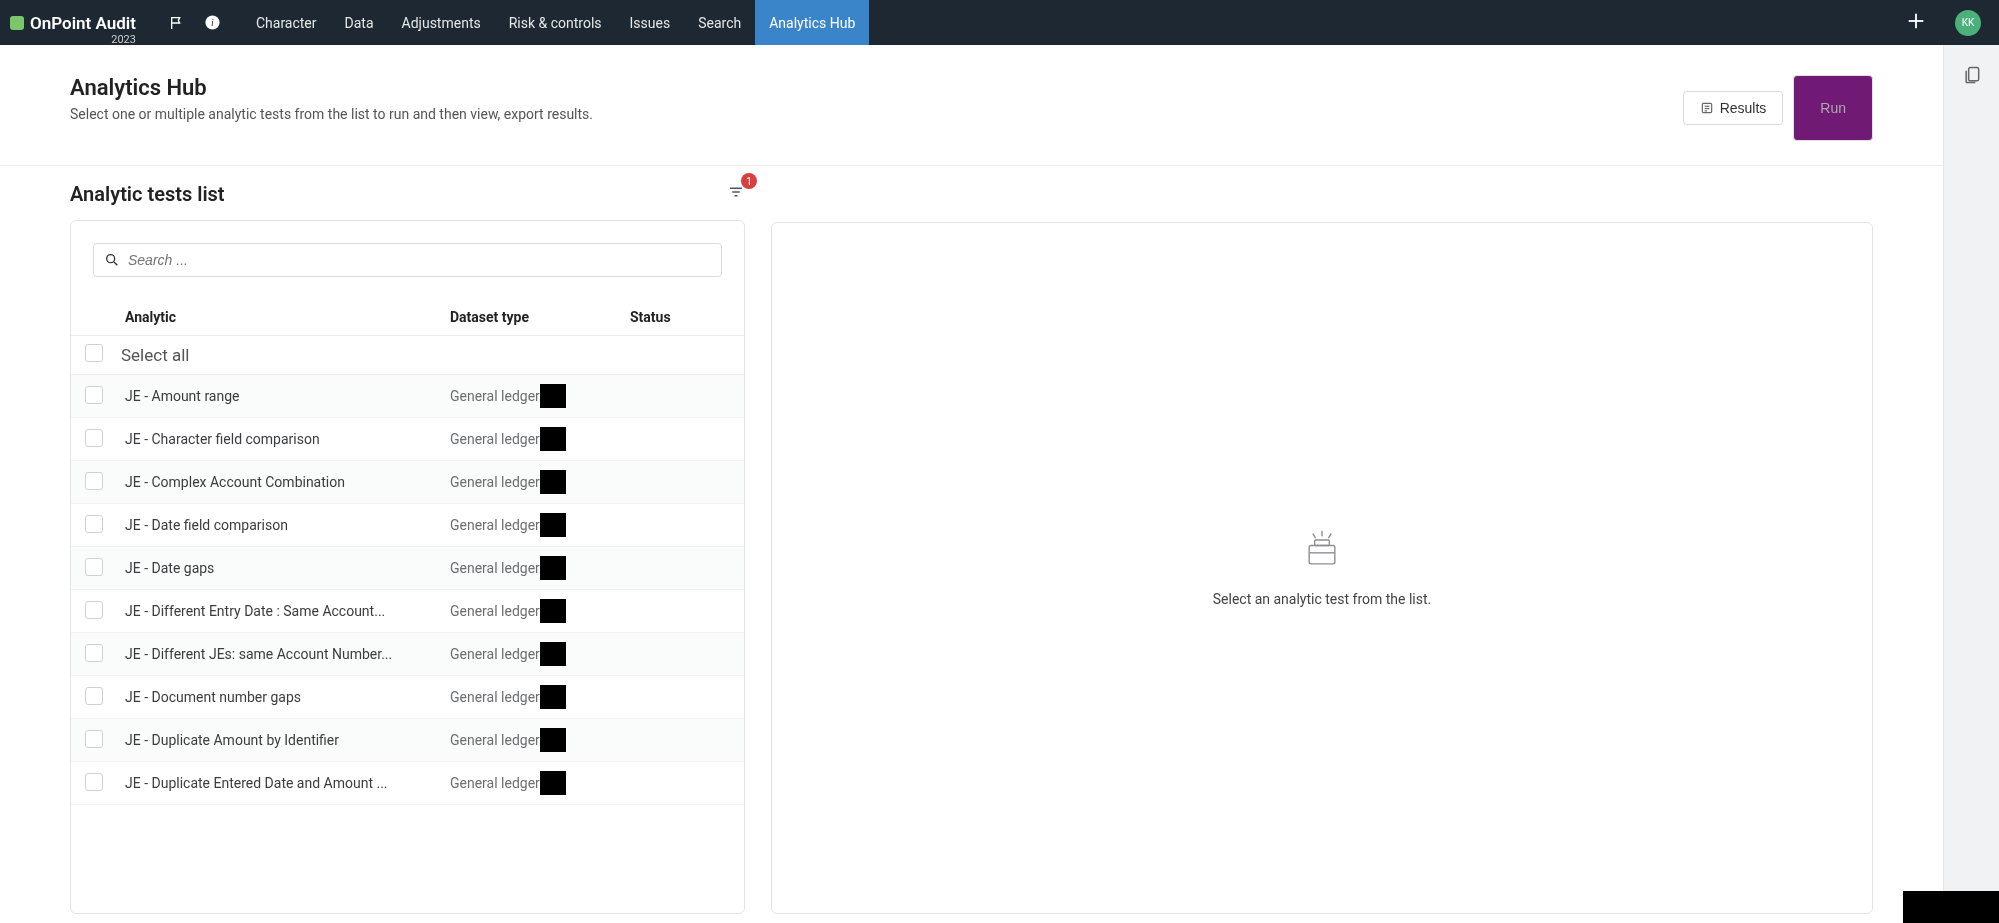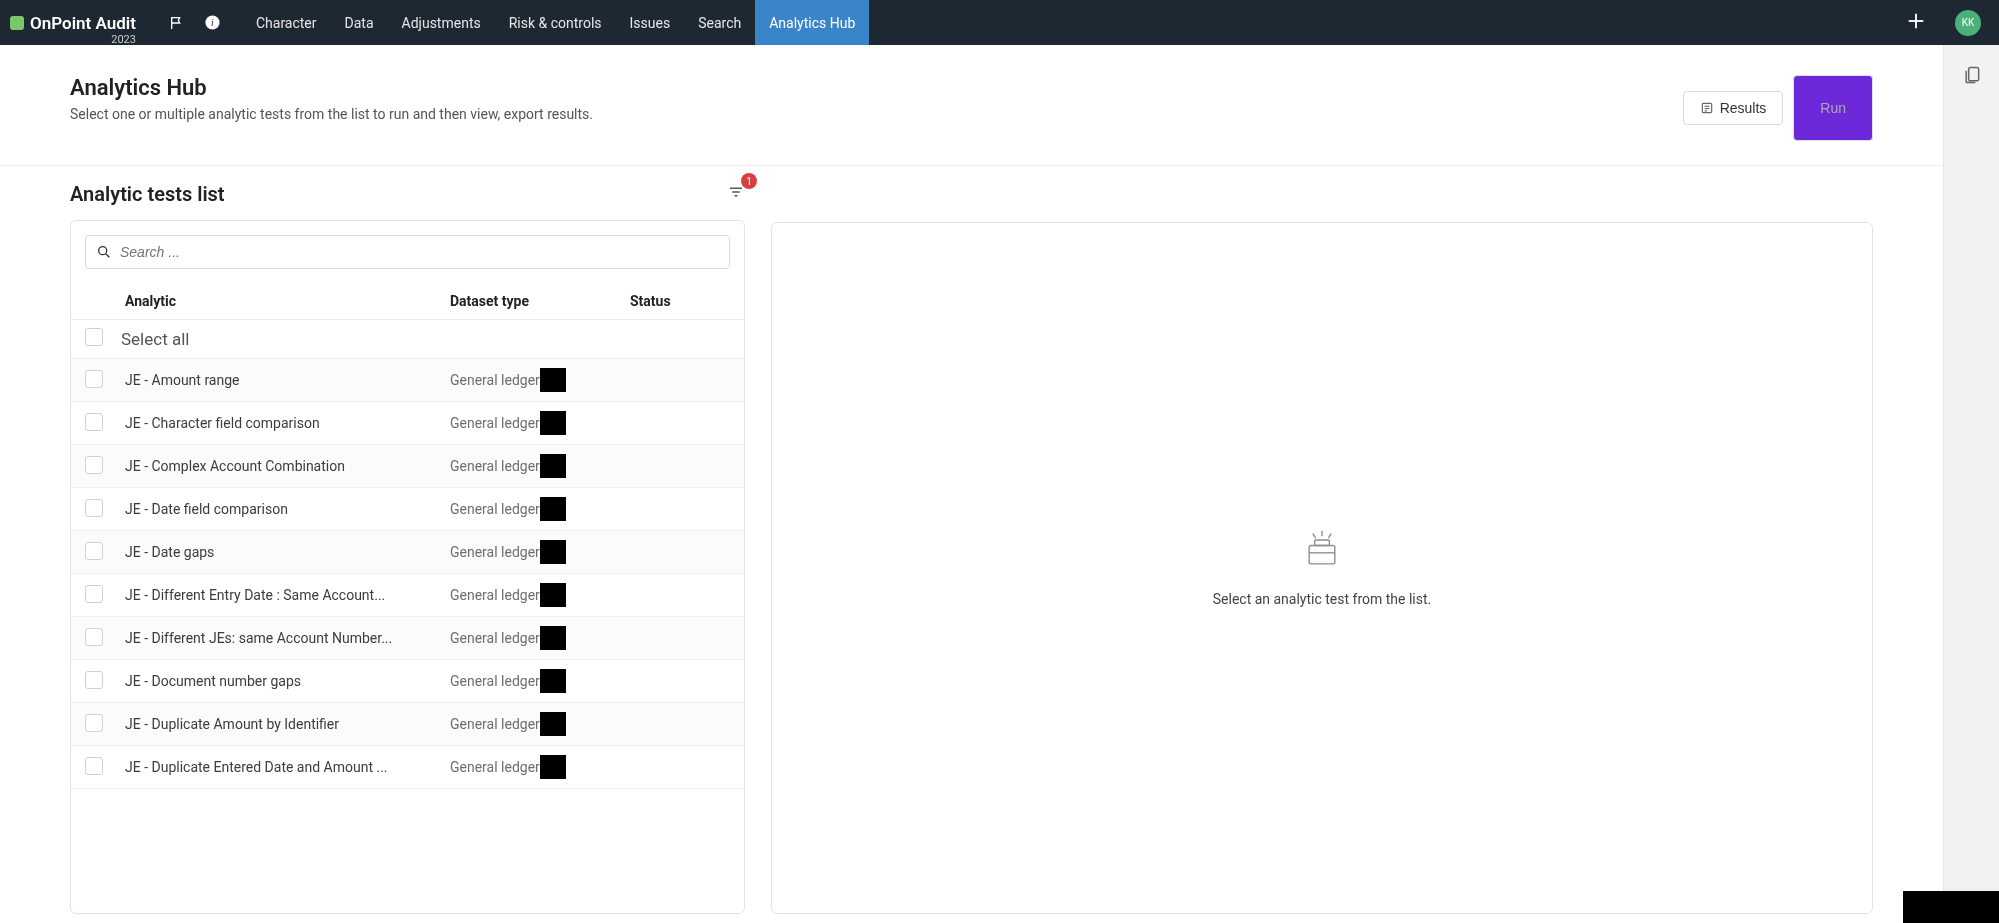--- a/index.html
+++ b/index.html
@@ -116,21 +116,21 @@
     }
     .page-title { font-size: 22px; font-weight: 600; color: #222; margin-bottom: 6px; }
     .page-sub { font-size: 14px; color: #555; }
     .header-actions { display: flex; gap: 10px; align-items: center; }
     .btn {
       display: inline-flex; align-items: center; gap: 6px;
       padding: 8px 16px; font-size: 14px; border-radius: 4px; cursor: pointer;
       border: 1px solid #d9dadc; background: #fff; color: #333;
     }
     .btn.run {
-      background: #6d28d9; color: #a9abae; border: 1px solid #e0e1e3; cursor: default;
+      background: #701a75; color: #a9abae; border: 1px solid #e0e1e3; cursor: default;
       padding: 24px 26px;
     }
     .divider-line { border-bottom: 1px solid #eceded; }
     
     .list-section {
       padding: 16px 70px 0 70px;
       display: flex;
       gap: 26px;
       height: calc(100% - 100px);
     }
@@ -152,21 +152,21 @@
     .panel {
       border: 1px solid #e2e3e5; border-radius: 6px; background: #fff;
     }
     .left-panel { width: 675px; display: flex; flex-direction: column; }
     .right-panel { flex: 1; display: flex; align-items: center; justify-content: center; }
     .empty-state { text-align: center; color: #555; }
     .empty-icon { margin-bottom: 14px; color: #8a8d91; }
     .empty-text { font-size: 14px; color: #444; }
     
     .searchbar {
-      margin: 14px; border: 1px solid #d9dadc; border-radius: 4px;
+      margin: 22px; border: 1px solid #d9dadc; border-radius: 4px;
       display: flex; align-items: center; padding: 8px 10px; gap: 8px;
     }
     .searchbar input {
       border: none; outline: none; font-size: 14px; flex: 1;
       font-style: italic; color: #888;
     }
     
     .t-head {
       display: flex; padding: 10px 14px; font-weight: 700; font-size: 14px;
       border-bottom: 1px solid #eceded; color: #222;

